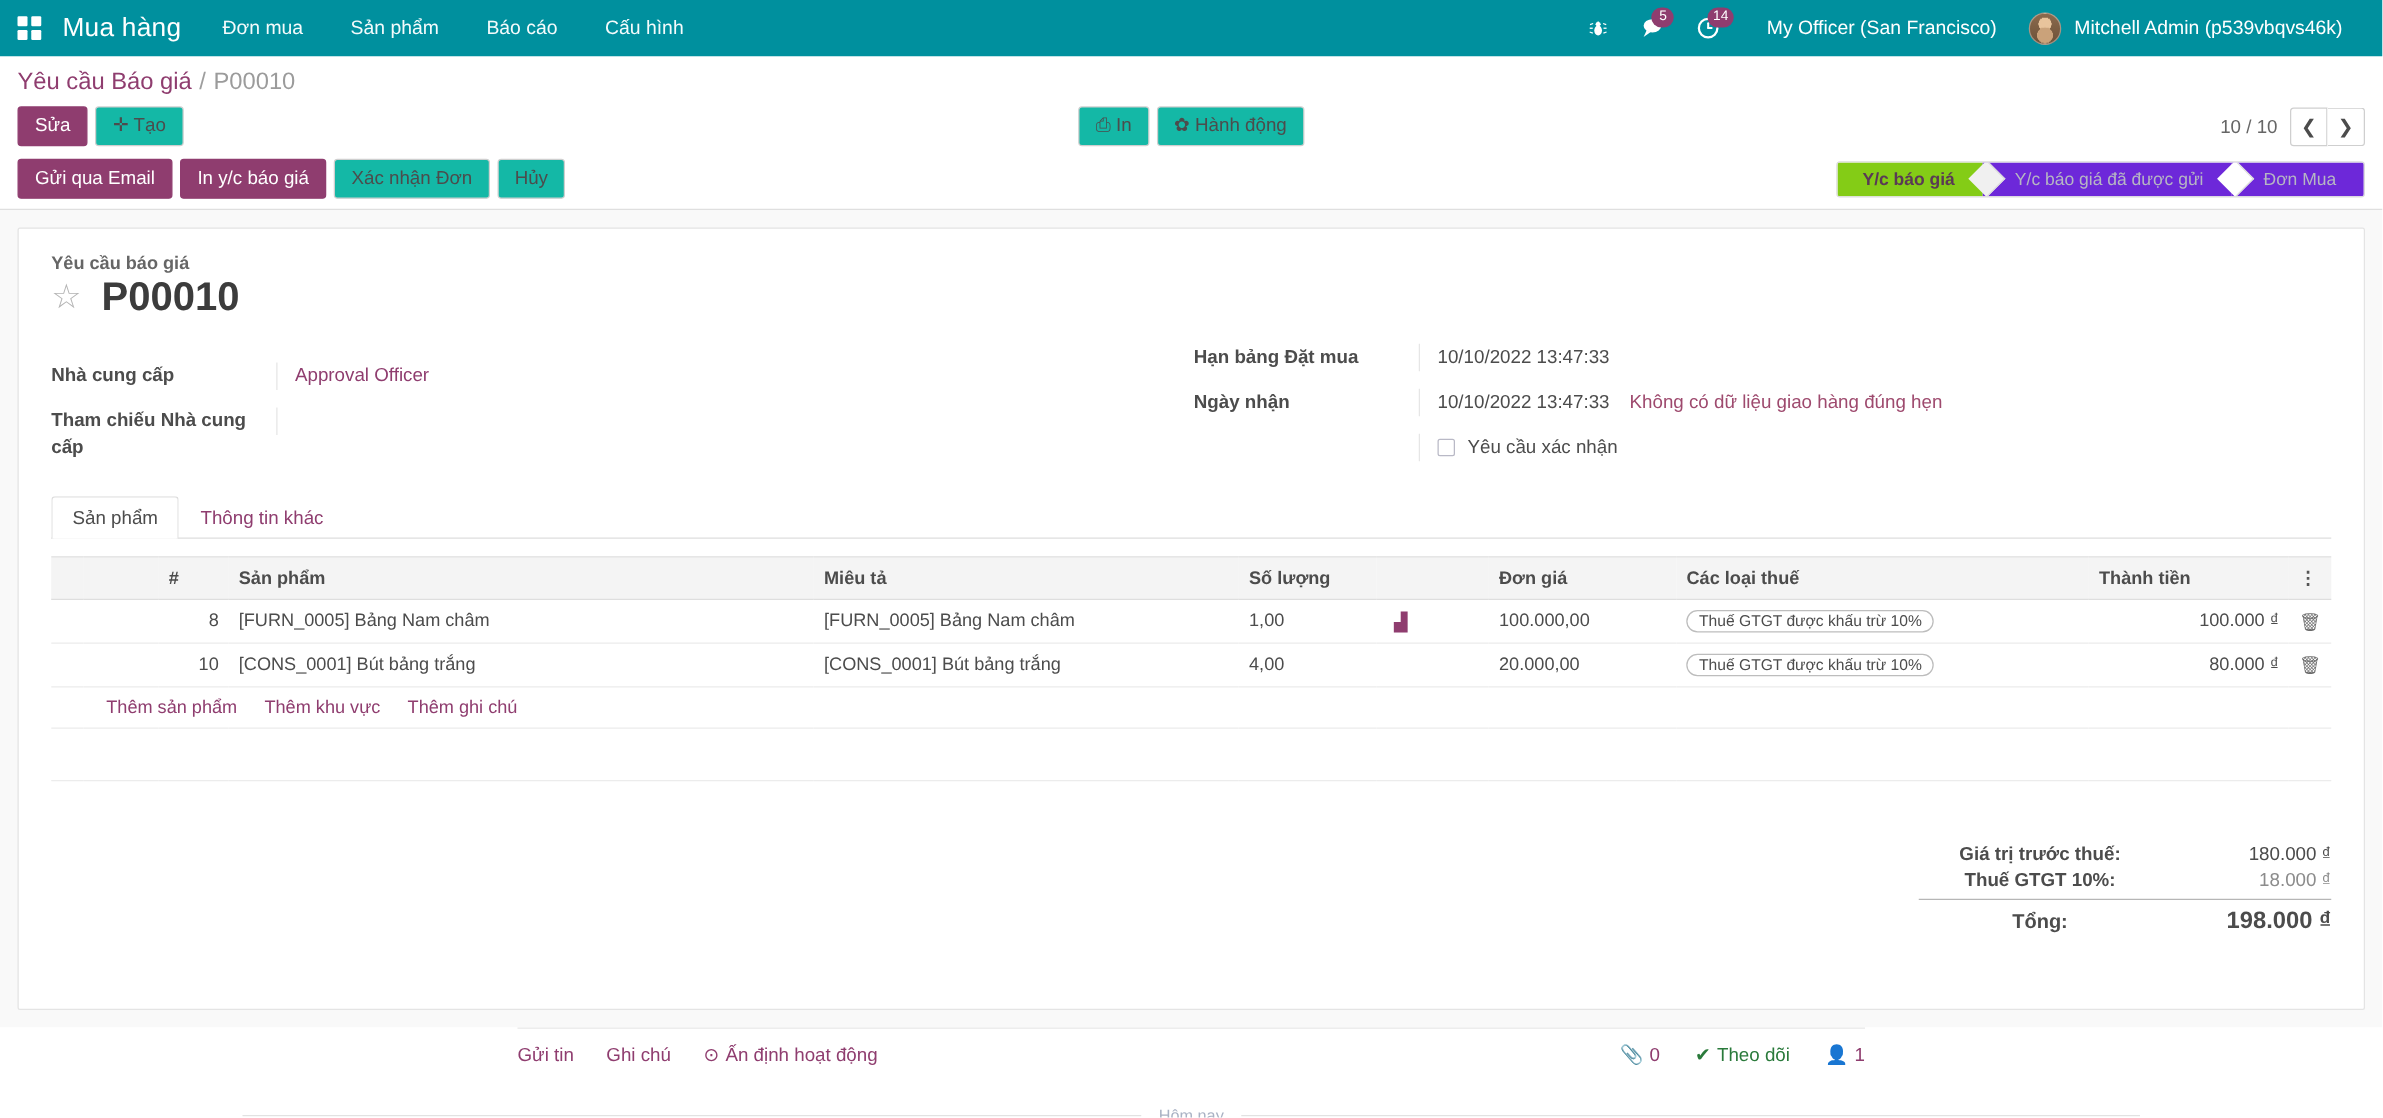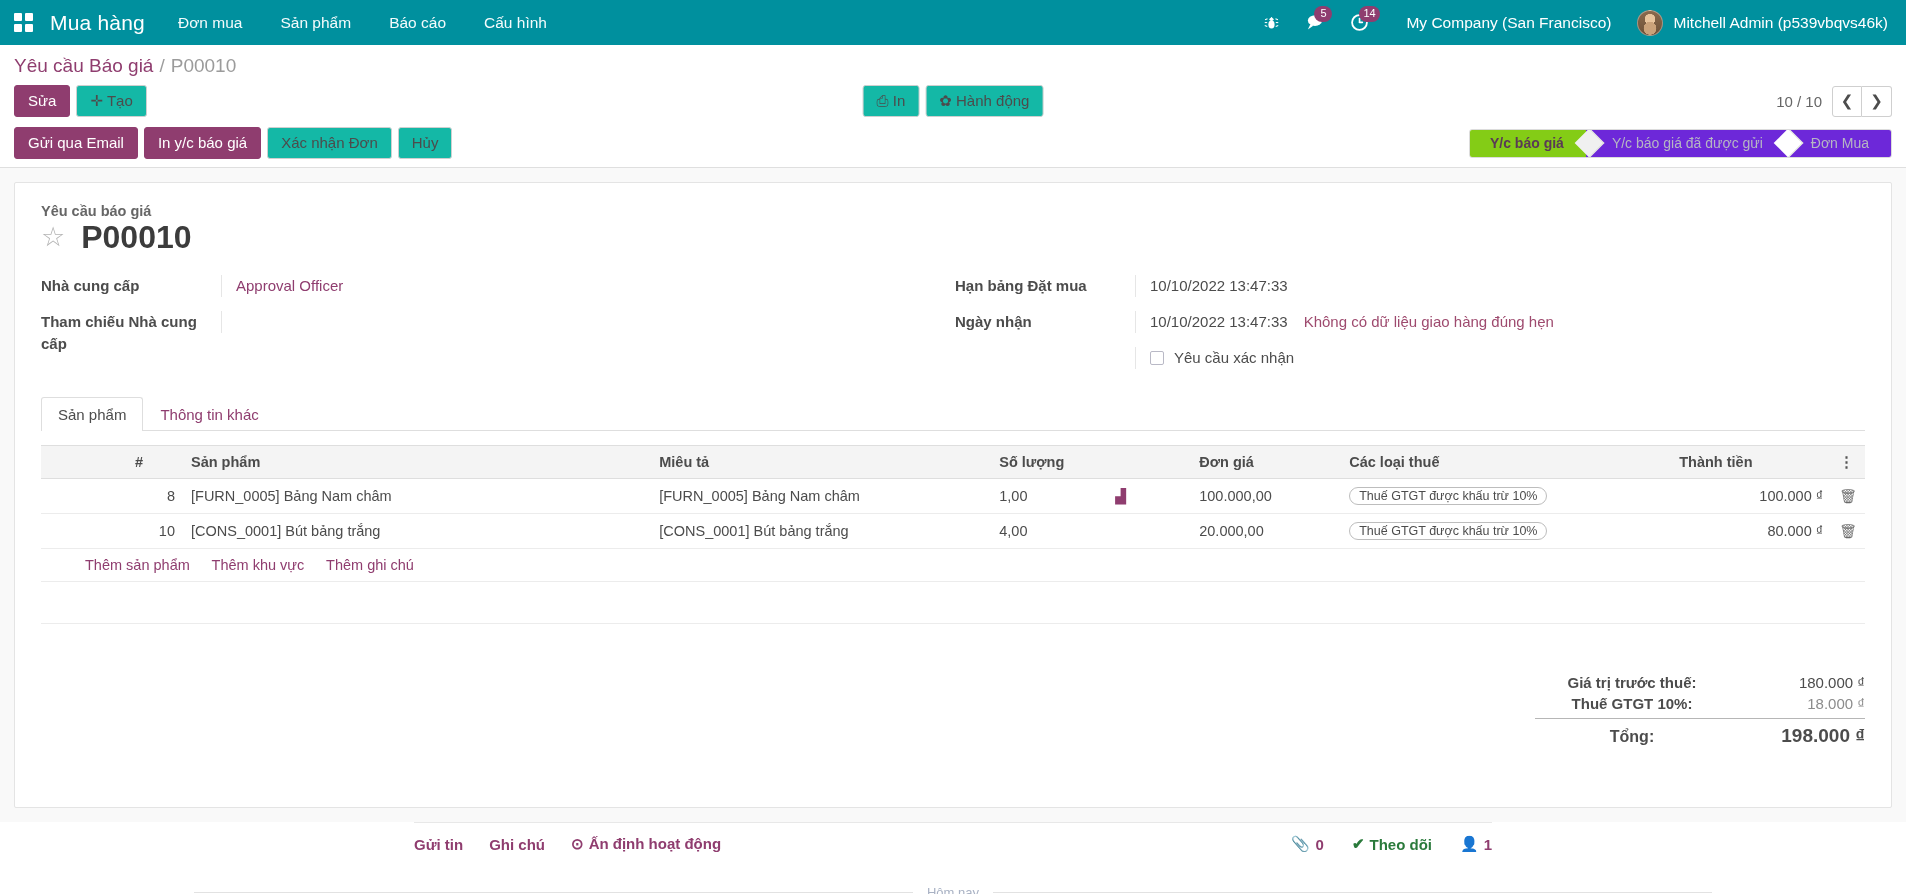--- a/index.html
+++ b/index.html
@@ -12,21 +12,21 @@
     color: #4c4c4c;
     overflow: hidden;
   }
 
   
   .navbar {
     height: 45px;
     background: #00909e;
     display: flex;
     align-items: center;
-    padding: 0 0 0 6px;
+    padding: 0 14px 0 6px;
     color: #ffffff;
     font-size: 16px;
     position: relative;
   }
   .apps-grid {
     width: 34px; height: 45px;
     display: flex; align-items: center; justify-content: center;
     cursor: pointer;
   }
   .apps-grid .g {
@@ -254,20 +254,21 @@
   .rec-name {
     font-size: 32px;
     font-weight: bold;
     color: #3c3c3c;
     line-height: 1;
   }
 
   .fields-grid {
     display: flex;
     gap: 4px;
+    align-items: flex-end;
   }
   .fcol { width: 50%; padding-right: 40px; }
   .frow { display: flex; margin-bottom: 14px; align-items: flex-start; }
   .flabel {
     width: 180px;
     flex: none;
     font-weight: bold;
     font-size: 15px;
     color: #4c4c4c;
     line-height: 1.45;
@@ -398,21 +399,20 @@
 
   
   .chatter { padding: 0 14px; background: #fff; }
   .chatter-top {
     display: flex;
     align-items: center;
     border-top: 1px solid #e8e8e8;
     padding: 12px 0 10px 0;
     margin: 0 400px 0 400px;
     position: relative;
-    font-weight: bold;
   }
   .ch-actions { display: flex; align-items: center; }
   .ch-link {
     color: #8f3d6f;
     font-size: 15px;
     cursor: pointer;
     margin-right: 26px;
     white-space: nowrap;
   }
   .ch-right {
@@ -485,21 +485,21 @@
 
     <div class="nav-icon">
       <svg width="19" height="19" viewBox="0 0 20 20" aria-hidden="true">
         <path d="M10 2.2 a7.8 7.8 0 1 0 7.8 7.8" fill="none" stroke="#ffffff" stroke-width="1.9" stroke-linecap="round"></path>
         <rect x="9.2" y="5" width="1.7" height="5.6" rx="0.8" fill="#ffffff"></rect>
         <rect x="9.2" y="9" width="4.6" height="1.7" rx="0.8" fill="#ffffff"></rect>
       </svg>
       <span class="badge">14</span>
     </div>
 
-    <div class="nav-company">My Company (San Francisco)</div>
+    <div class="nav-company">My Officer (San Francisco)</div>
 
     <div class="nav-user">
       <span class="avatar"></span>
       <span>Mitchell Admin (p539vbqvs46k)</span>
     </div>
   </div>
 </div>
 
 <div class="control-panel">
 

